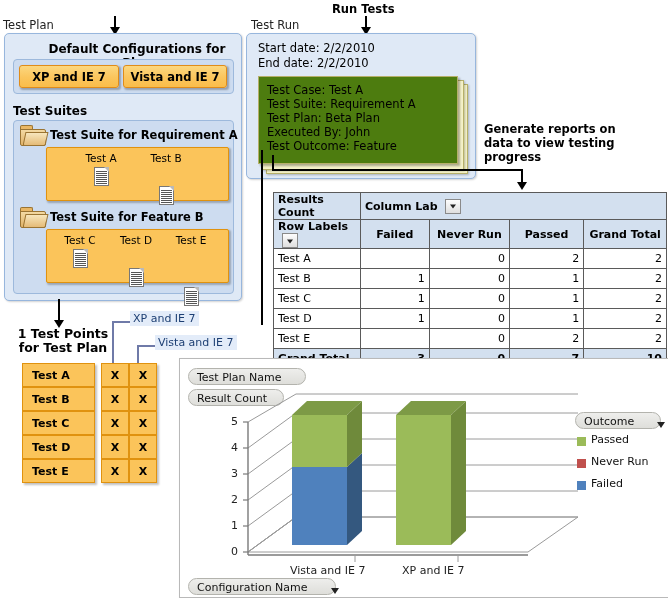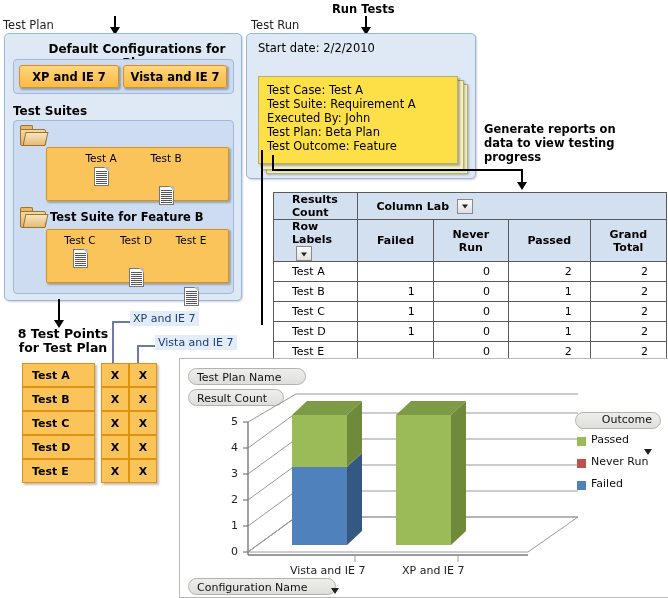--- a/index.html
+++ b/index.html
@@ -123,37 +123,37 @@
   
   .note-stack { position: absolute; }
   .note-sheet {
     position: absolute;
     background: #f5f2c8;
     border: 1px solid #b6b06a;
     box-shadow: 1px 1px 2px rgba(0,0,0,0.25);
   }
   .note-front {
     position: absolute;
-    background: #fde047;
+    background: #4d7c0f;
     border: 1px solid #b6b06a;
     box-shadow: 1.5px 1.5px 2px rgba(0,0,0,0.3);
     padding: 6px 8px;
     line-height: 14px;
     font-size: 11.5px;
     color: #000;
   }
   .note-line { white-space: nowrap; }
   .run-dates { font-size: 11.5px; line-height: 15px; color: #000; }
 
   
   .pivot { position: absolute; border-collapse: collapse; }
   .pivot td, .pivot th {
     border: 1px solid #5a5a5a;
     font-size: 11px;
-    padding: 0 18px;
+    padding: 0 4px;
     height: 19px;
     background: #ffffff;
     color: #000;
     margin-left: 40px;
   }
   .pivot .hdr-top td {
     background: #d3e0ef;
     font-weight: bold;
     border: 1px solid #5a5a5a;
   }
@@ -272,20 +272,21 @@
   <div class="abs panel-title" style="left:8px; top:70px;">Test Suites</div>
 
   <div class="abs panel-inner" style="left:8px; top:86px; width:219px; height:172px;">
 
     <div class="abs" style="left:6px; top:4px; width:207px; height:78px;">
       <div class="abs folder" style="left:0px; top:0px;">
         <div class="tab"></div>
           <div class="body"></div>
           <div class="flap"></div>
       </div>
+      <div class="abs suite-name" style="left:30px; top:3px;">Test Suite for Requirement A</div>
       <div class="abs suite-body" style="left:26px; top:22px; width:181px; height:52px;">
         <div class="abs test-label" style="left:30px; top:4px; width:48px;">Test A</div>
         <div class="abs doc" style="left:47px; top:19px;">
           <div class="sheet"></div>
             <div class="lines"></div>
             <div class="fold"></div>
         </div>
         <div class="abs test-label" style="left:95px; top:4px; width:48px;">Test B</div>
         <div class="abs doc" style="left:112px; top:19px;">
           <div class="sheet"></div>
@@ -327,29 +328,30 @@
 </div>
 
 <div class="abs connector" style="left:58px; top:299px; width:1.5px; height:26px;"></div>
 <div class="arrow-down" style="left:52px; top:314px; width:14px; height:14px;">
   <div class="shaft" style="height:6px;"></div>
     <div class="head"></div>
 </div>
 
 <div class="abs panel-outer" style="left:246px; top:33px; width:228px; height:144px;">
   <div class="abs run-dates" style="left:11px; top:7px;">Start date: 2/2/2010</div>
+  <div class="abs run-dates" style="left:11px; top:22px;">End date: 2/2/2010</div>
 
   <div class="note-stack" style="left:11px; top:42px; width:210px; height:98px;">
     <div class="note-sheet" style="left:8px; top:8px; width:200px; height:88px;"></div>
     <div class="note-sheet" style="left:4px; top:4px; width:200px; height:88px;"></div>
     <div class="note-front" style="left:0px; top:0px; width:200px; height:88px; box-sizing:border-box;">
       <div class="note-line">Test Case: Test A</div>
       <div class="note-line">Test Suite: Requirement A</div>
+      <div class="note-line">Test Plan: Beta Plan</div>
       <div class="note-line">Executed By: John</div>
-      <div class="note-line">Test Plan: Beta Plan</div>
       <div class="note-line">Test Outcome: Feature</div>
     </div>
   </div>
 </div>
 
 <div class="abs connector" style="left:261px; top:150px; width:1.5px; height:175px;"></div>
 
 <div class="abs connector" style="left:272px; top:169px; width:1.5px; height:1.5px;"></div>
 <div class="abs connector" style="left:272px; top:155px; width:1.5px; height:16px;"></div>
 <div class="abs connector" style="left:272px; top:169px; width:250px; height:1.5px;"></div>
@@ -418,21 +420,21 @@
   <tr class="total">
     <td>Grand Total</td>
     <td class="num">3</td>
     <td class="num">0</td>
     <td class="num">7</td>
     <td class="num">10</td>
   </tr>
 </tbody>
   </table>
 
-<div class="abs bigtext" style="left:8px; top:327px; width:110px;">8 Test Points for Test Plan</div>
+<div class="abs bigtext" style="left:8px; top:327px; width:110px;">1 Test Points for Test Plan</div>
 
 <div class="abs callout" style="left:130px; top:311px;">XP and IE 7</div>
 <div class="callout-line abs" style="left:112px; top:321px; width:18px; height:1.5px;"></div>
 <div class="callout-line abs" style="left:112px; top:321px; width:1.5px; height:43px;"></div>
 
 <div class="abs callout" style="left:155px; top:335px;">Vista and IE 7</div>
 <div class="callout-line abs" style="left:137px; top:345px; width:18px; height:1.5px;"></div>
 <div class="callout-line abs" style="left:137px; top:345px; width:1.5px; height:19px;"></div>
 
 <div class="abs tp-shadow" style="left:22px; top:363px; width:73px; height:120px;">
@@ -514,21 +516,21 @@
     <div class="ytick" style="left:44px; top:160px;">1</div>
     <div class="ytick" style="left:44px; top:134px;">2</div>
     <div class="ytick" style="left:44px; top:108px;">3</div>
     <div class="ytick" style="left:44px; top:82px;">4</div>
     <div class="ytick" style="left:44px; top:56px;">5</div>
 
     <div class="xlabel" style="left:110px; top:205px;">Vista and IE 7</div>
     <div class="xlabel" style="left:222px; top:205px;">XP and IE 7</div>
   </div>
 
-  <div class="pill" style="left:395px; top:53px; width:86px;flex-direction:column;">
+  <div class="pill" style="left:395px; top:53px; width:86px;">
     <span>Outcome</span>
     <span class="caret"></span>
   </div>
 
   <div class="legend-swatch" style="left:397px; top:78px; background:#9bbb59;"></div>
   <div class="legend-text" style="left:411px; top:74px;">Passed</div>
 
   <div class="legend-swatch" style="left:397px; top:100px; background:#c0504d;"></div>
   <div class="legend-text" style="left:411px; top:96px;">Never Run</div>
 

